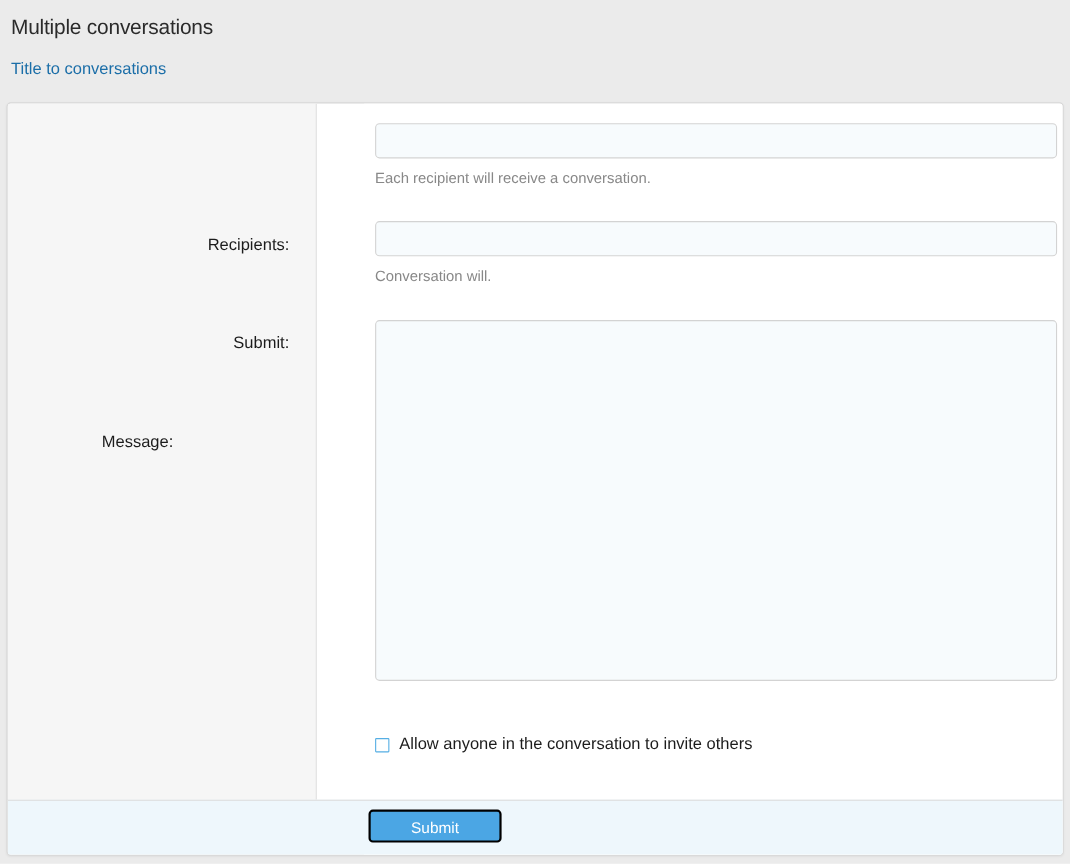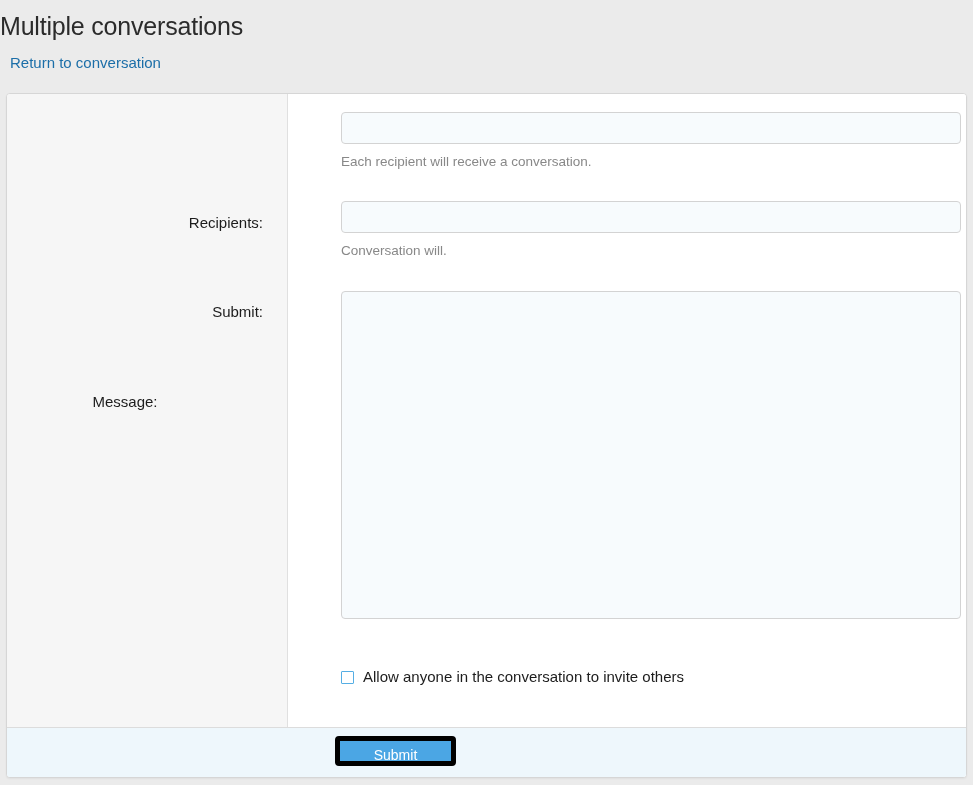--- a/index.html
+++ b/index.html
@@ -21,22 +21,22 @@
 
   
   #header {
     position: absolute;
     left: 0; top: 0;
     width: 973px; height: 88px;
     background: #ebebeb;
   }
   #page-title {
     position: absolute;
-    left: 0; top: 10px;
-    font-size: 25px;
+    left: 10px; top: 10px;
+    font-size: 19px;
     font-weight: 400;
     color: #2b2b2b;
     letter-spacing: -0.2px;
     line-height: 32px;
     white-space: nowrap;
   }
   #return-link {
     position: absolute;
     left: 10px; top: 54px;
     font-size: 15px;
@@ -162,39 +162,39 @@
     width: 961px;
     height: 50px;
     background: #eef7fc;
     border-top: 1px solid #dcdcdc;
   }
   #submit-button {
     position: absolute;
     left: 328px; top: 8px;
     width: 121px; height: 30px;
     background: #4ba6e4;
-    border: 5px solid #000000;
+    border: 2px solid #000000;
     border-radius: 4px;
     color: #ffffff;
     font-size: 14px;
     font-family: "Liberation Sans", sans-serif;
     cursor: pointer;
     padding: 0;
     line-height: 28px;
     text-align: center;
   }
 </style>
 </head>
 <body>
 
 <div id="page">
 
   <div id="header">
     <div id="page-title">Multiple conversations</div>
-    <a id="return-link">Return to conversation</a>
+    <a id="return-link">Title to conversations</a>
   </div>
 
   <div id="panel">
 
     <div id="label-column">
       <div class="row-label" style="top:120px;">Recipients:</div>
       <div class="row-label" style="top:209px;">Submit:</div>
       <div class="row-label" style="top:299px;text-align:center;">Message:</div>
     </div>
 

